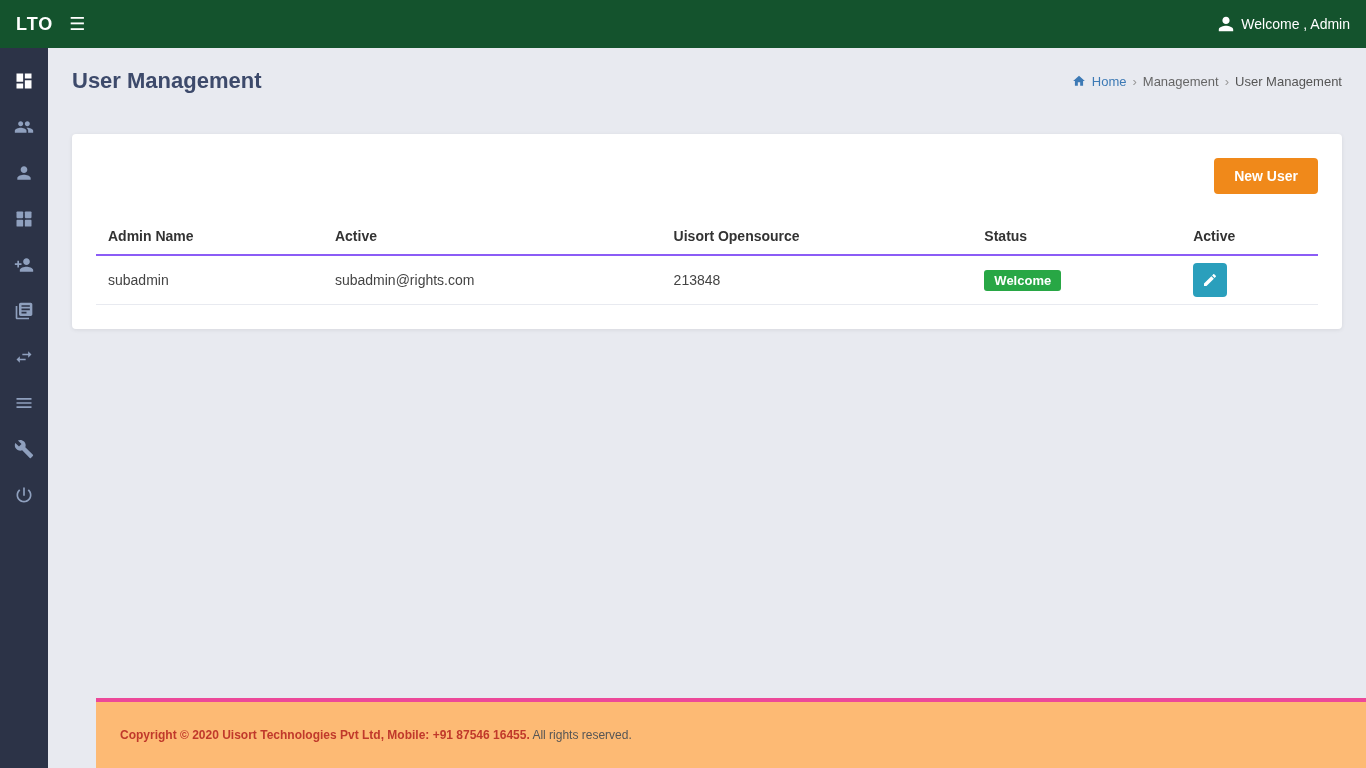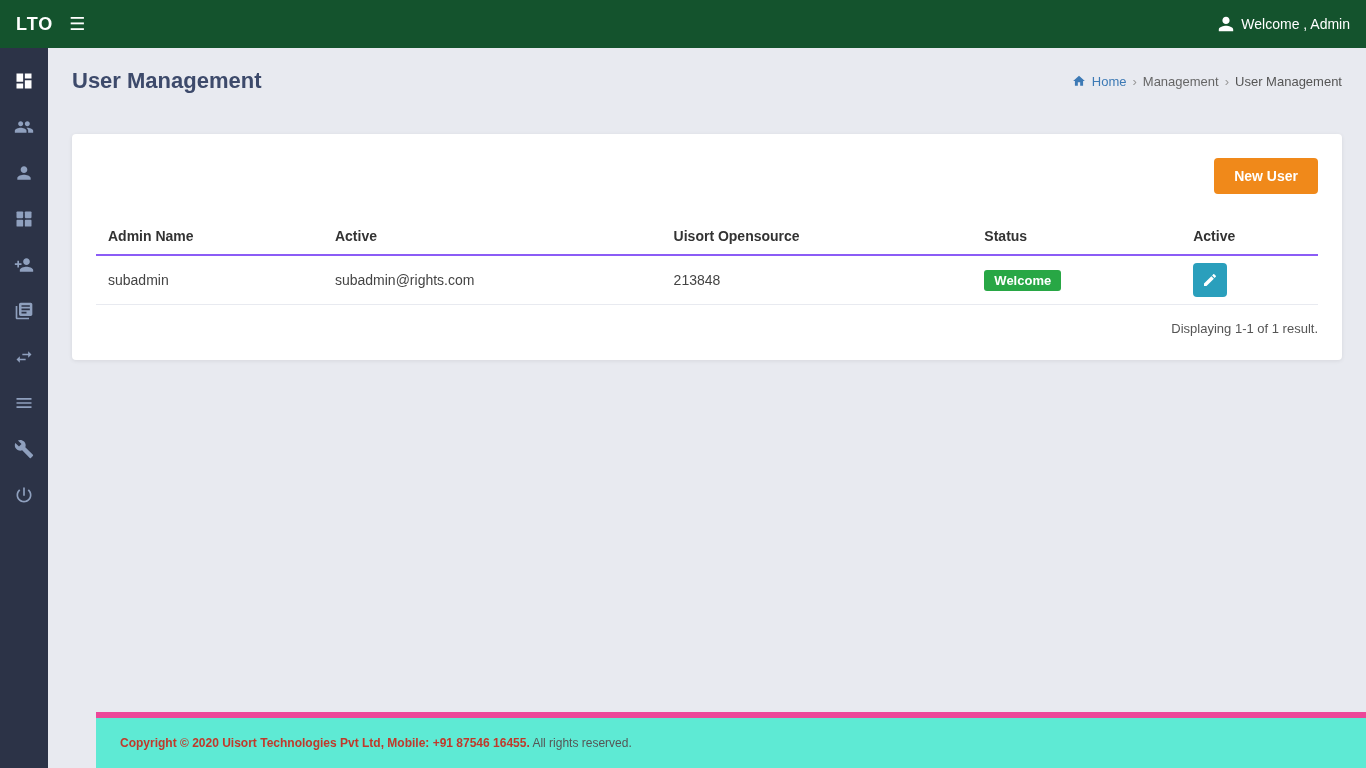--- a/index.html
+++ b/index.html
@@ -160,23 +160,23 @@
 
     .pagination-info {
       text-align: right;
       margin-top: 16px;
       font-size: 13px;
       color: #555;
     }
 
     
     .footer {
-      background: #5eead4;
-      border-top: 6px solid #ec4899;
-      padding: 18px 24px;
+      background: #fdba74;
+      border-top: 4px solid #ec4899;
+      padding: 26px 24px;
       font-size: 12px;
       color: #555;
       margin-left: 48px;
     }
     .footer span.highlight { color: #c0392b; font-weight: bold; }
 
     
     .svg-icon { display: inline-block; vertical-align: middle; }
   </style>
 </head>
@@ -293,23 +293,20 @@
               <button class="btn-edit" title="Edit">
                 <svg width="16" height="16" viewBox="0 0 24 24" fill="white">
                   <path d="M3 17.25V21h3.75L17.81 9.94l-3.75-3.75L3 17.25zM20.71 7.04c.39-.39.39-1.02 0-1.41l-2.34-2.34c-.39-.39-1.02-.39-1.41 0l-1.83 1.83 3.75 3.75 1.83-1.83z"></path>
                 </svg>
               </button>
             </td>
           </tr>
         </tbody>
       </table>
 
-      <div class="pagination-info">
-        <span>Displaying 1-1 of 1 result.</span>
-      </div>
     </div>
   </div>
 
   <footer class="footer">
     <span class="highlight">Copyright © 2020 Uisort Technologies Pvt Ltd, Mobile: +91 87546 16455.</span>
     <span> All rights reserved.</span>
   </footer>
 </div>
 
 </body></html>

